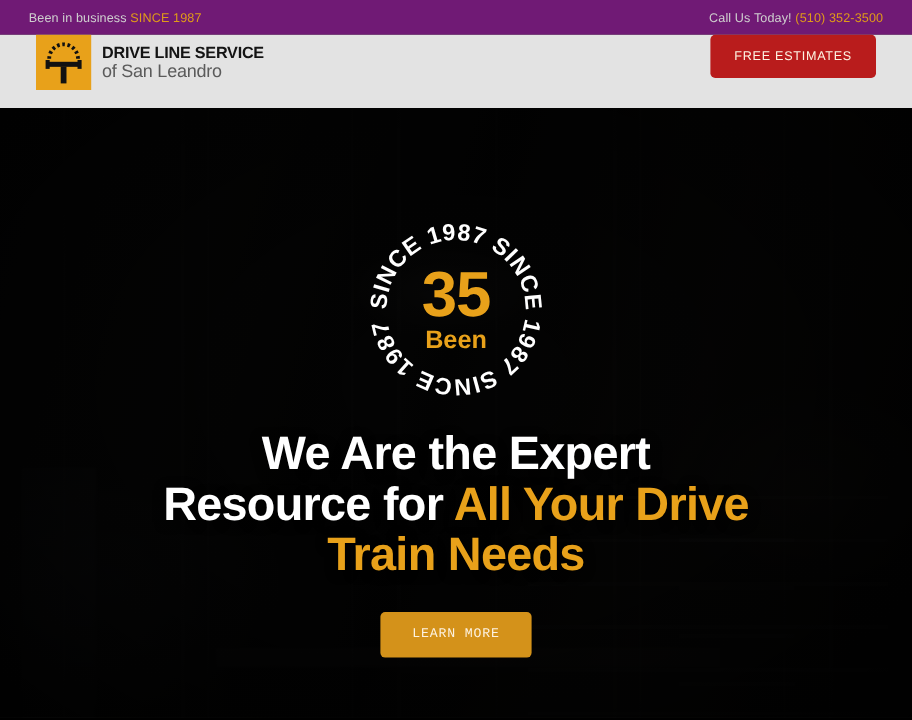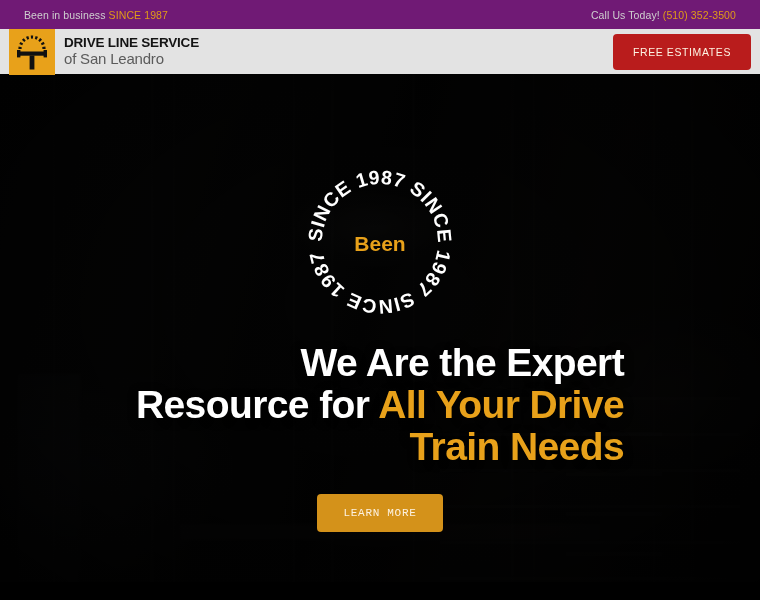--- a/index.html
+++ b/index.html
@@ -36,25 +36,25 @@
     color: #cfcfcf;
     letter-spacing: 0.1px;
     white-space: nowrap;
   }
   .accent-text { color: #e09b18; }
 
   
   .header {
     position: relative;
     width: 100%;
-    height: 45px;
+    height: 61px;
     background: #e3e3e3;
     display: flex;
-    align-items: center;
-    padding: 0 9px;
+    align-items: flex-start;
+    padding: 0 30px;
     z-index: 20;
   }
 
   .brand {
     display: flex;
     align-items: center;
     gap: 9px;
     flex: 0 0 auto;
   }
   .brand-mark {
@@ -234,21 +234,21 @@
     font-size: 21px;
     font-weight: bold;
     color: #e8a11a;
     line-height: 1;
     margin-top: 2px;
   }
 
   
   .headline {
     margin-top: 25px;
-    text-align: right;
+    text-align: center;
     font-size: 39px;
     font-weight: bold;
     line-height: 1.08;
     color: #ffffff;
     letter-spacing: -0.6px;
     max-width: 600px;
     text-shadow: 0 2px 10px rgba(0,0,0,0.6);
   }
   .headline .hl-accent { color: #e8a11a; }
 
@@ -317,20 +317,21 @@
       <div class="badge">
         <svg width="150" height="150" viewBox="0 0 150 150" aria-hidden="true">
           <defs>
             <path id="ringpath" d="M 75,75 m -58,0 a 58,58 0 1,1 116,0 a 58,58 0 1,1 -116,0"></path>
           </defs>
           <text font-family="'Liberation Sans', sans-serif" font-size="19.5" font-weight="bold" fill="#ffffff" letter-spacing="0.6">
             <textPath href="#ringpath" startOffset="0%" id="ring-text-path">SINCE 1987 SINCE 1987 SINCE 1987 </textPath>
           </text>
         </svg>
         <div class="badge-center">
+          <div class="badge-number">35</div>
           <div class="badge-years">Been</div>
         </div>
       </div>
 
       <h1 class="headline">
         <span>We Are the Expert</span><br>
         <span>Resource for </span><span class="hl-accent">All Your Drive</span><br>
         <span class="hl-accent">Train Needs</span>
       </h1>
 

